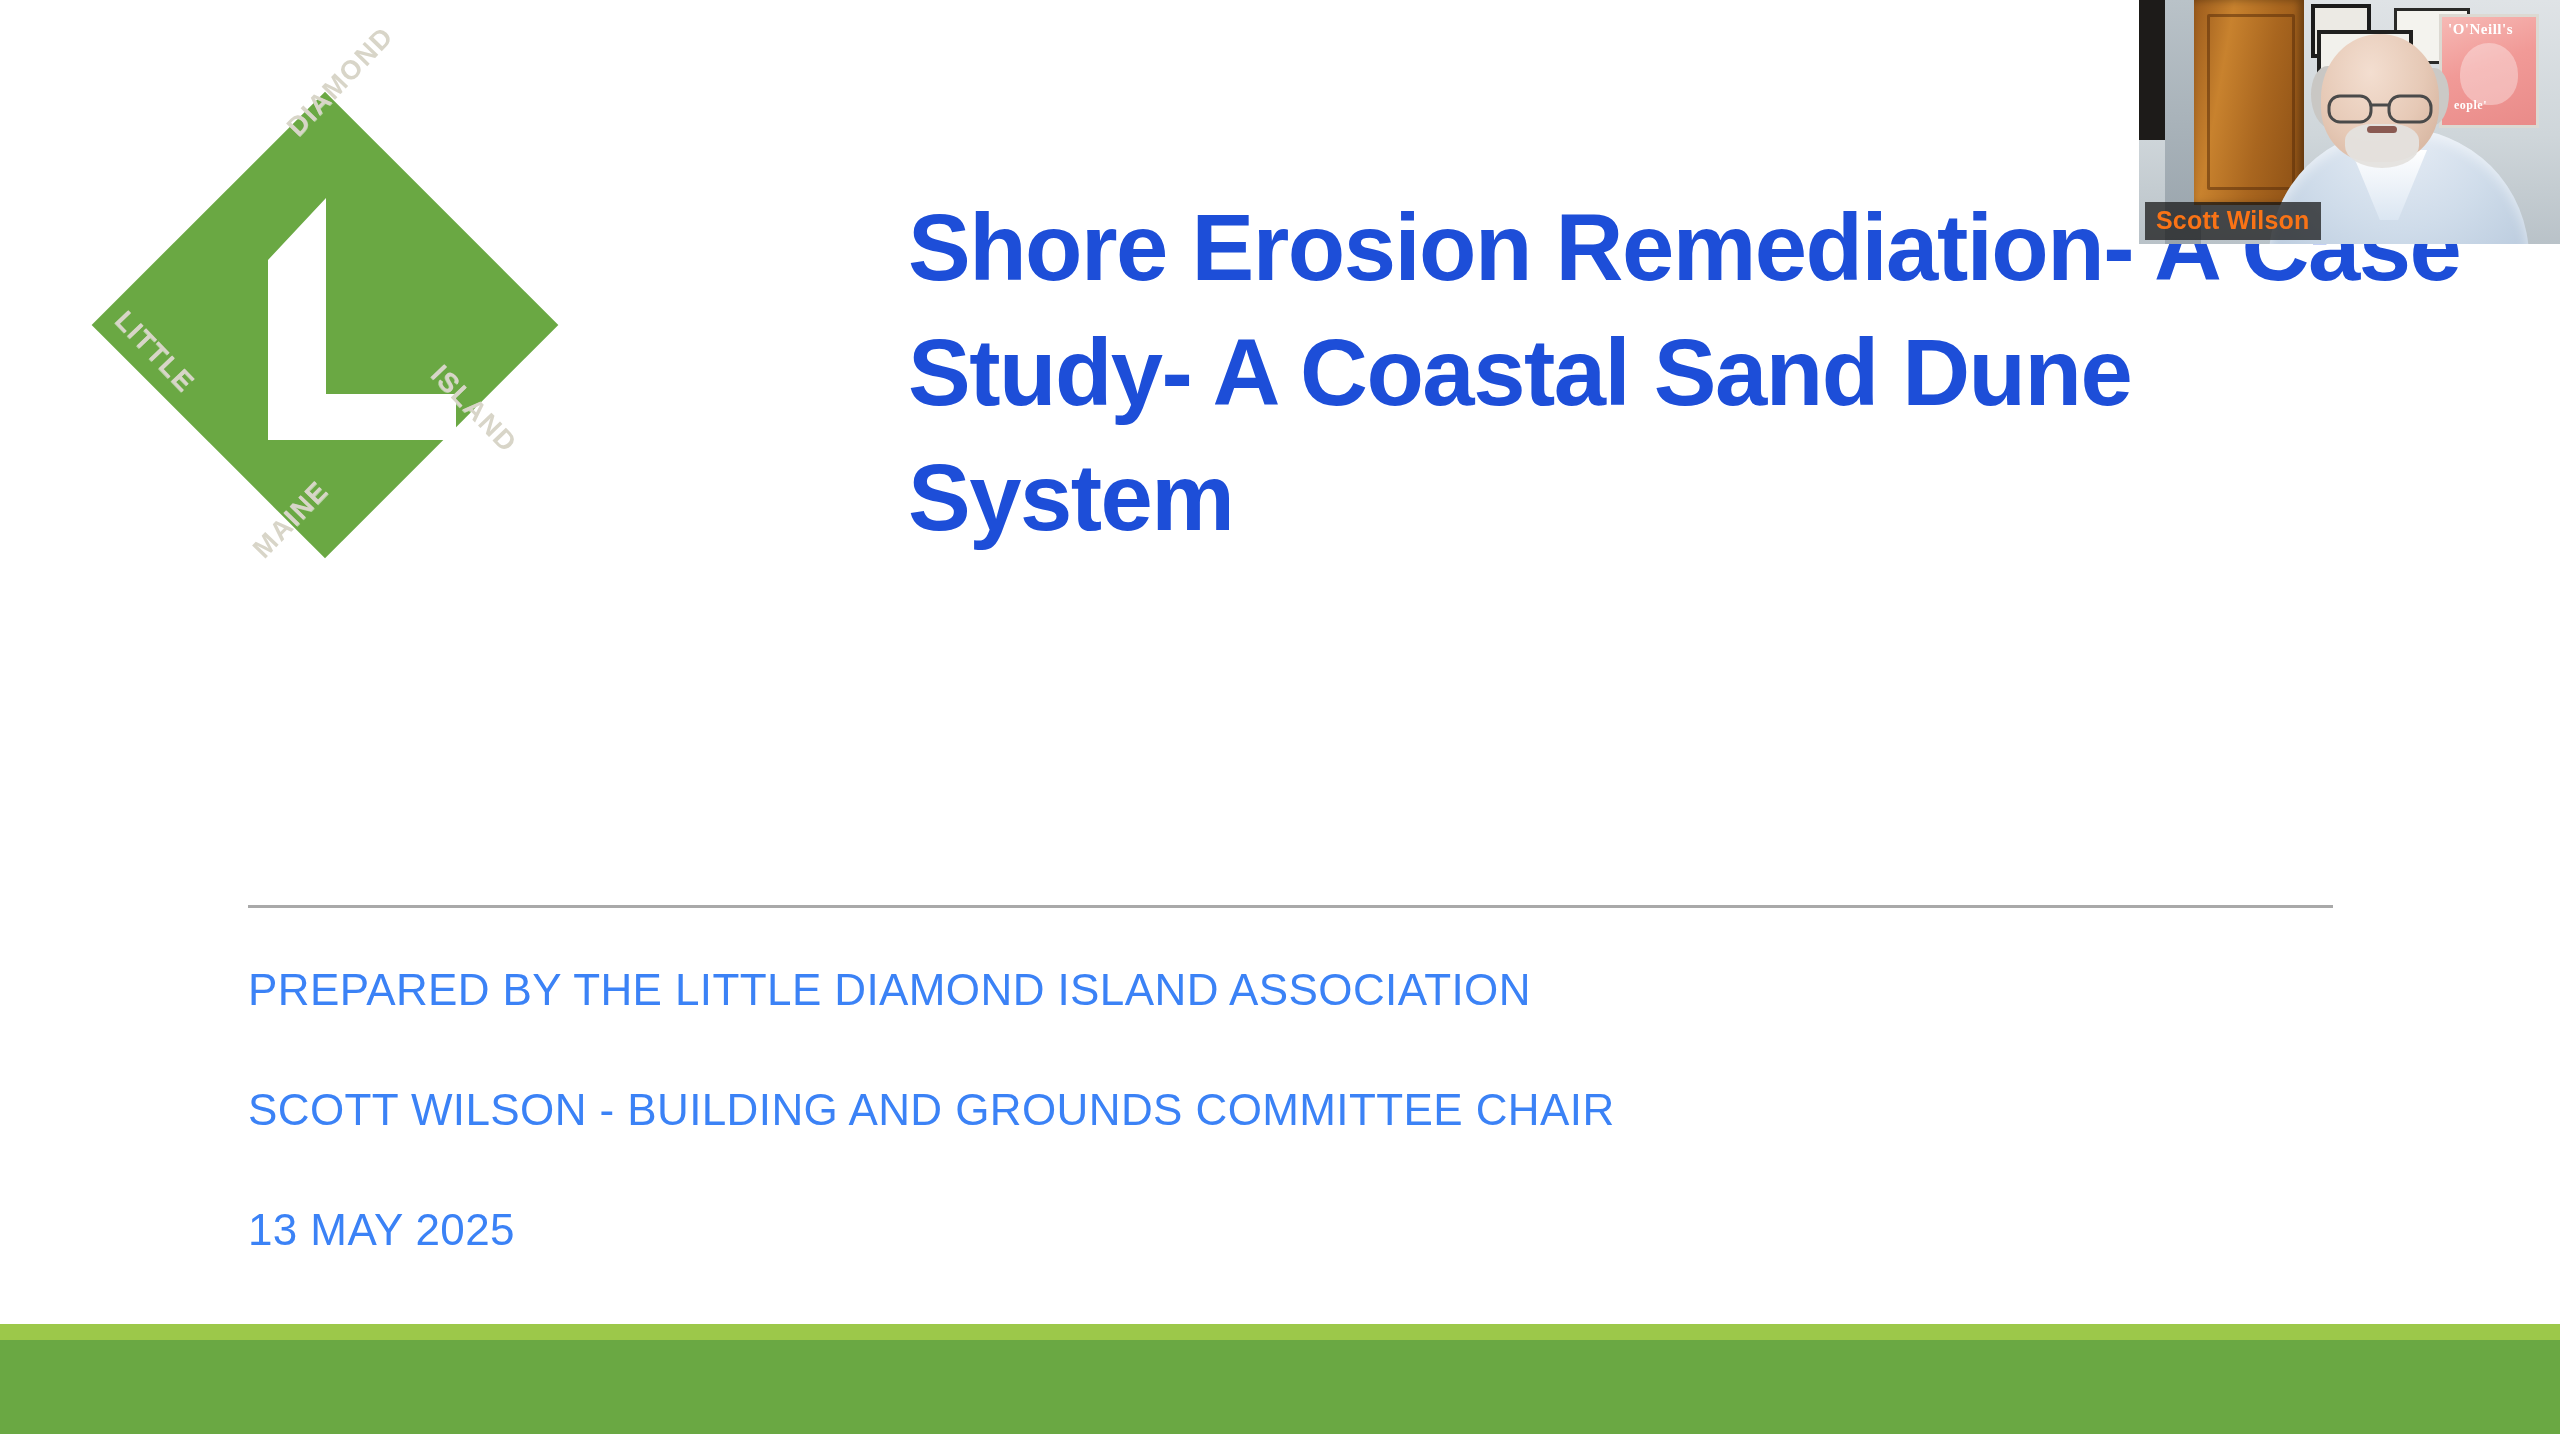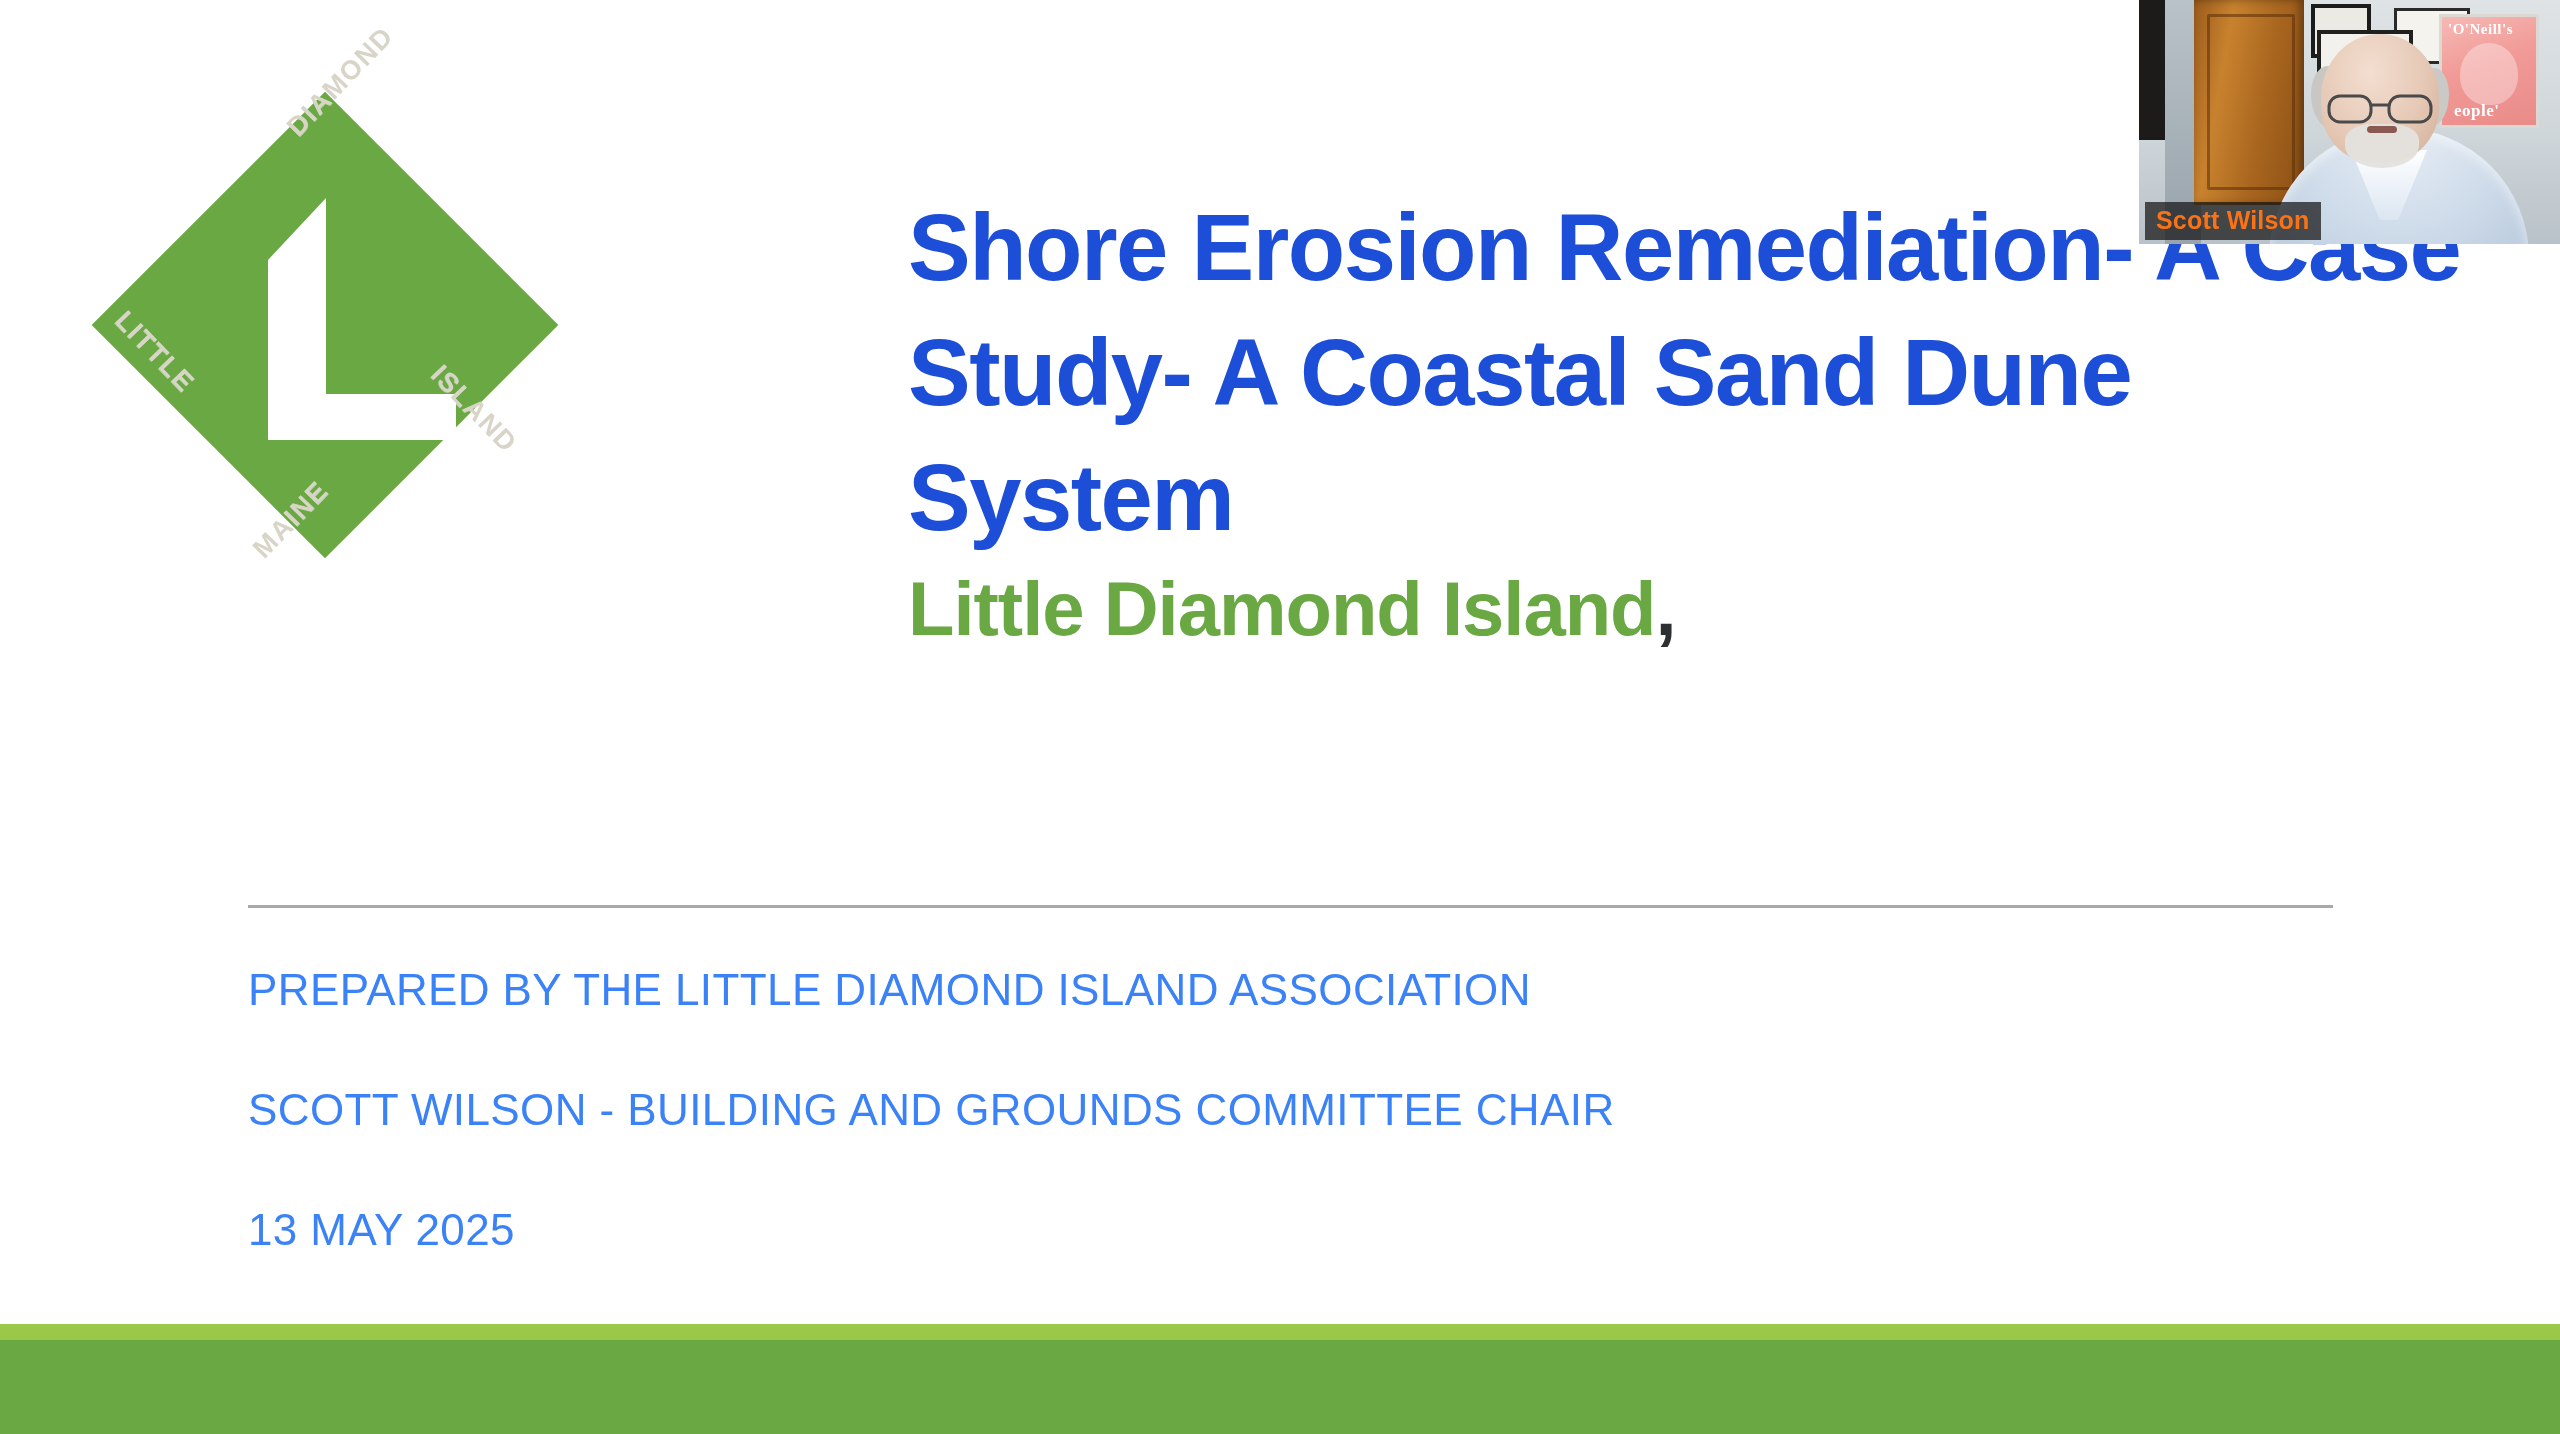--- a/index.html
+++ b/index.html
@@ -219,22 +219,22 @@
     position: absolute; left: 18px; top: 26px;
     width: 58px; height: 62px; border-radius: 50% 50% 45% 45%;
     background: rgba(255,255,255,.35);
   }
   #cam-poster-text-top {
     position:absolute; left: 6px; top: 4px;
     font-family: "Liberation Serif", serif; font-size: 15px; font-weight: 700;
     color: #ffffff; letter-spacing: .5px;
   }
   #cam-poster-text-bot {
-    position:absolute; left: 12px; bottom: 4px;
-    font-family: "Liberation Serif", serif; font-size: 17px; font-weight: 700;
+    position:absolute; left: 12px; bottom: 12px;
+    font-family: "Liberation Serif", serif; font-size: 12px; font-weight: 700;
     color: #ffffff; letter-spacing: .5px;
   }
   
   #cam-rightwall {
     right: 0; top: 0; width: 36px; height: 244px;
     background: linear-gradient(180deg,#2a2724 0%, #4a443e 40%, #76706a 100%);
   }
   
   #cam-shoulders {
     left: 130px; top: 128px; width: 260px; height: 130px;
@@ -303,21 +303,20 @@
       </div>
     </div>
     <span class="logo-word" id="word-diamond">DIAMOND</span>
     <span class="logo-word" id="word-little">LITTLE</span>
     <span class="logo-word" id="word-island">ISLAND</span>
     <span class="logo-word" id="word-maine">MAINE</span>
   </div>
 
   <div id="title-block">
     <h1 id="main-title">Shore Erosion Remediation- A Case Study- A Coastal Sand Dune System</h1>
-    <div id="subtitle-island"><span>Little Diamond Island</span><span class="comma">,</span></div>
   </div>
 
   <div id="divider"></div>
 
   <div id="credits">
     <div class="credit-line">PREPARED BY THE LITTLE DIAMOND ISLAND ASSOCIATION</div>
     <div class="credit-line">SCOTT WILSON - BUILDING AND GROUNDS COMMITTEE CHAIR</div>
     <div class="credit-line">13 MAY 2025</div>
   </div>
 

